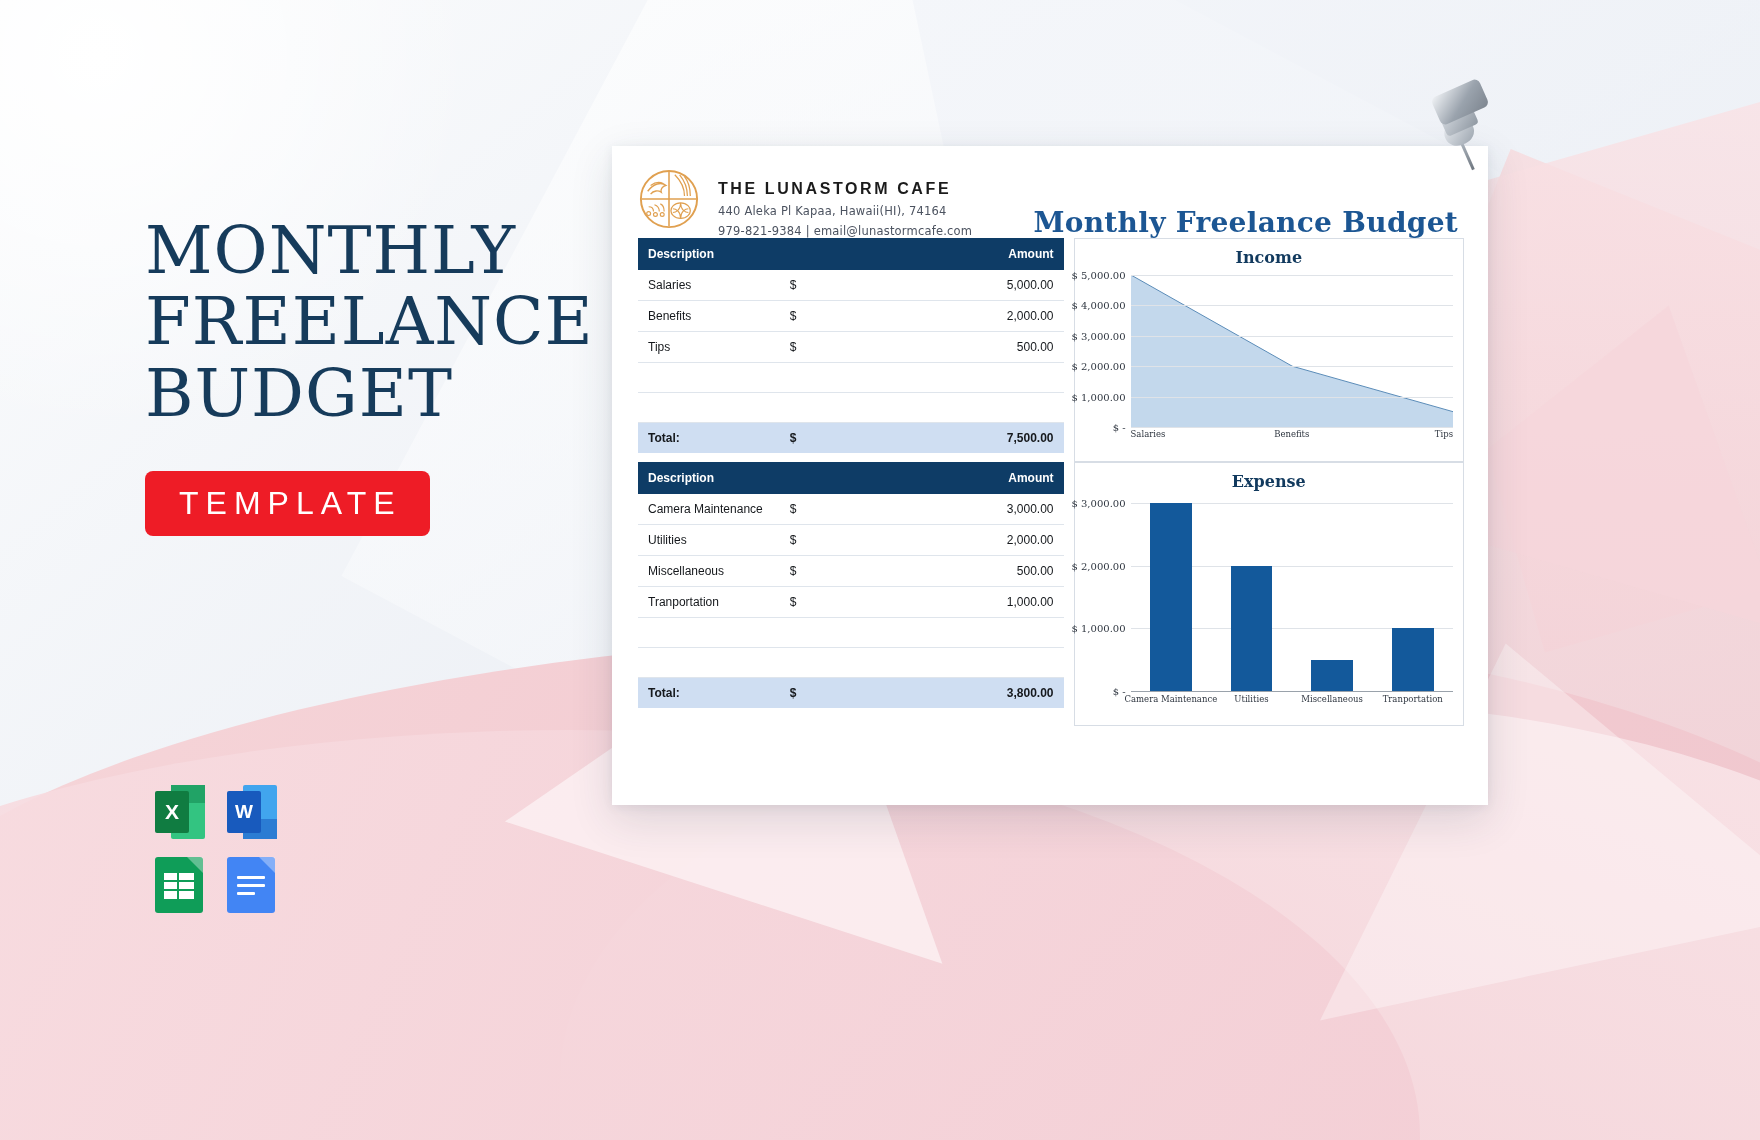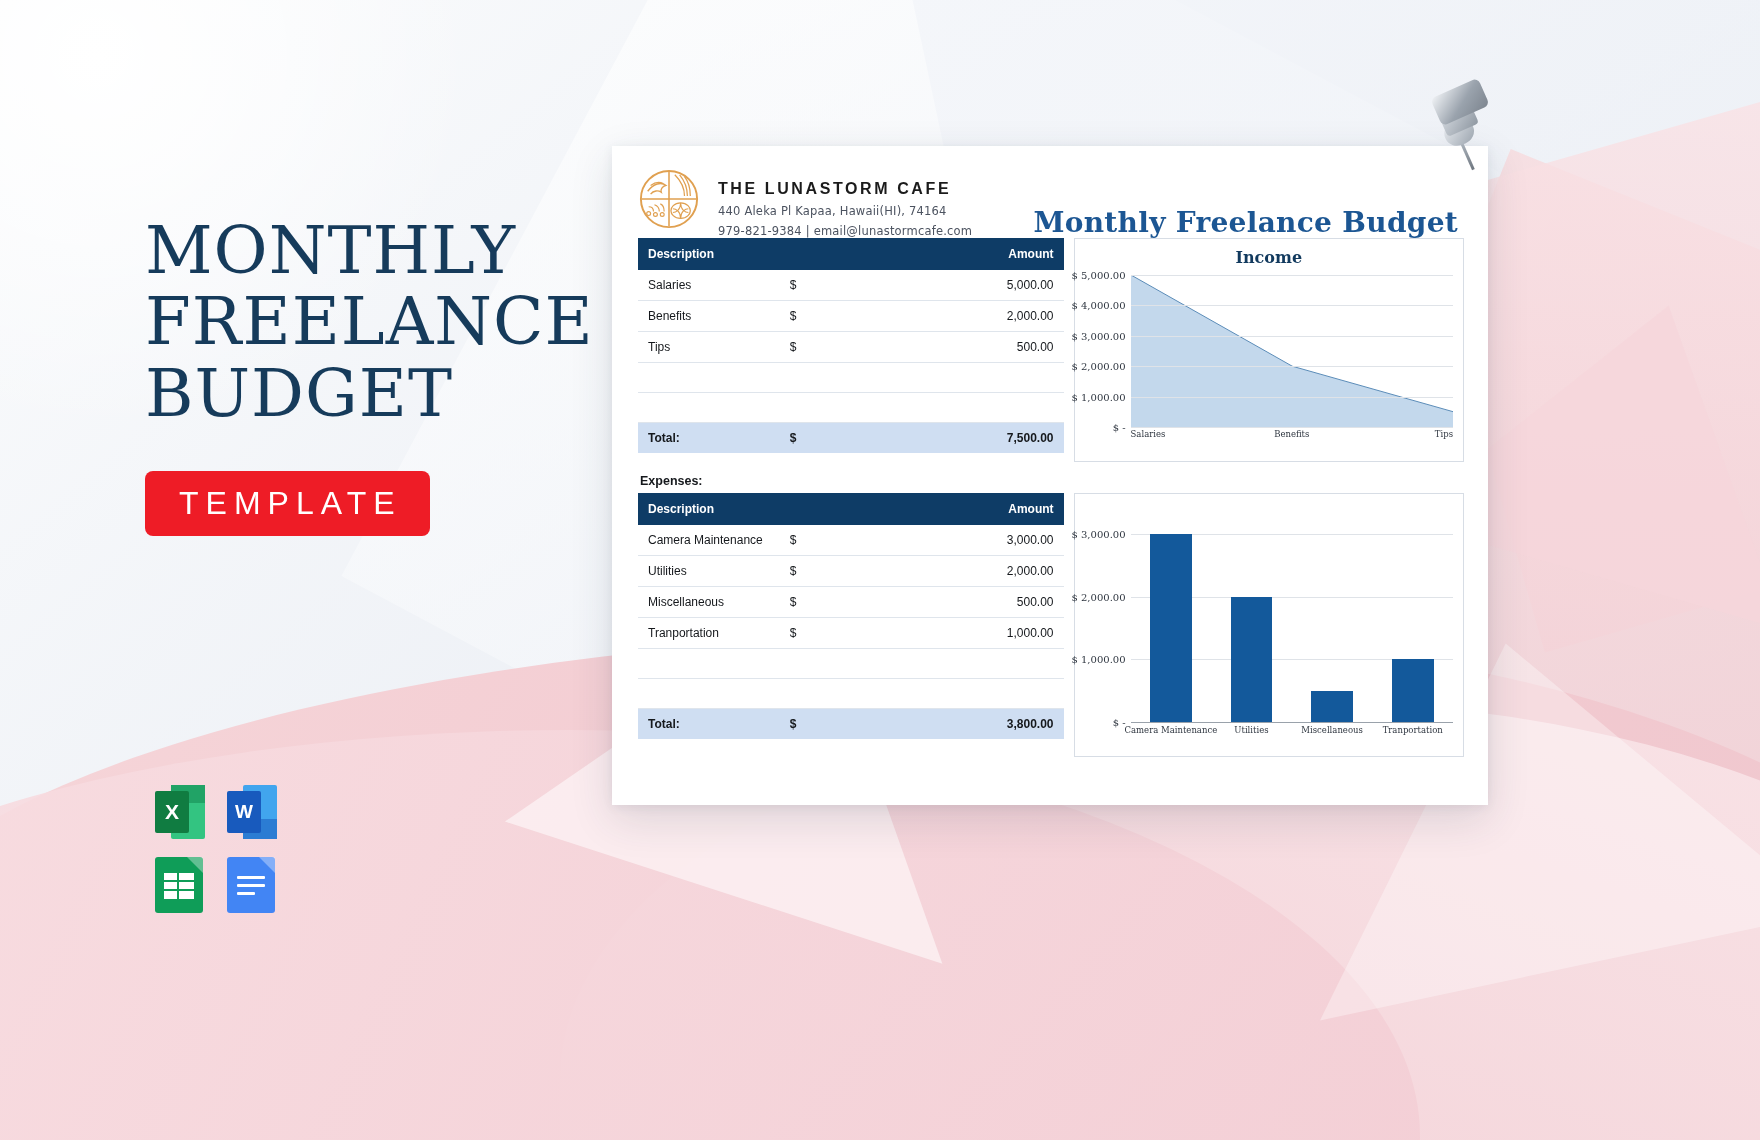--- a/index.html
+++ b/index.html
@@ -295,21 +295,20 @@
         <div class="chart-title">Income</div>
         <div class="plot" id="income-plot" style="top:36px; height:152px;">
           <svg id="income-svg" width="100%" height="152" preserveAspectRatio="none" aria-hidden="true" viewBox="0 0 100 152">
               <polygon points="0,152 0,0 50,91.19999999999999 100,136.8 100,152" fill="#c3d8ec"></polygon>
               <polyline points="0,0 50,91.19999999999999 100,136.8" fill="none" stroke="#5b8cb8" stroke-width="1" vector-effect="non-scaling-stroke"></polyline>
             </svg>
         <div class="gline" style="top: 0px;"></div><div class="ylab" style="top: 0px;">$ 5,000.00</div><div class="gline" style="top: 30.4px;"></div><div class="ylab" style="top: 30.4px;">$ 4,000.00</div><div class="gline" style="top: 60.8px;"></div><div class="ylab" style="top: 60.8px;">$ 3,000.00</div><div class="gline" style="top: 91.2px;"></div><div class="ylab" style="top: 91.2px;">$ 2,000.00</div><div class="gline" style="top: 121.6px;"></div><div class="ylab" style="top: 121.6px;">$ 1,000.00</div><div class="gline" style="top: 152px;"></div><div class="ylab" style="top: 152px;">$ -</div><div class="xlab" style="left: 0px; top: 154px; transform: none;">Salaries</div><div class="xlab" style="left: 50%; top: 154px;">Benefits</div><div class="xlab" style="left: 100%; top: 154px; transform: translateX(-100%);">Tips</div></div>
       </div>
     </div>
 
-    <div class="sec-label second">Expenses:</div>
     <div class="row-block">
       <div class="tbl-wrap">
         <table class="budget">
           <thead>
             <tr>
               <th>Description</th>
               <th class="amt" colspan="2">Amount</th>
             </tr>
           </thead>
           <tbody>
@@ -346,20 +345,21 @@
             <tr class="total">
               <td>Total:</td>
               <td class="cur">$</td>
               <td class="val">3,800.00</td>
             </tr>
           </tbody>
         </table>
       </div>
 
       <div class="chart-card expense">
+        <div class="chart-title">Expense</div>
         <div class="plot" id="expense-plot" style="top:40px; height:188px;">
             <div class="gline" style="top: 0px;"></div>
             <div class="ylab" style="top: 0px;">$ 3,000.00</div>
             <div class="gline" style="top: 62.6667px;"></div>
             <div class="ylab" style="top: 62.6667px;">$ 2,000.00</div>
             <div class="gline" style="top: 125.333px;"></div>
             <div class="ylab" style="top: 125.333px;">$ 1,000.00</div>
             <div class="xaxis" style="top: 188px;"></div>
             <div class="ylab" style="top: 188px;">$ -</div>
             <div class="bar" style="left: 6%; width: 13%; height: 188px; background: rgb(19, 89, 155); bottom: 0px; top: 0px;"></div>

